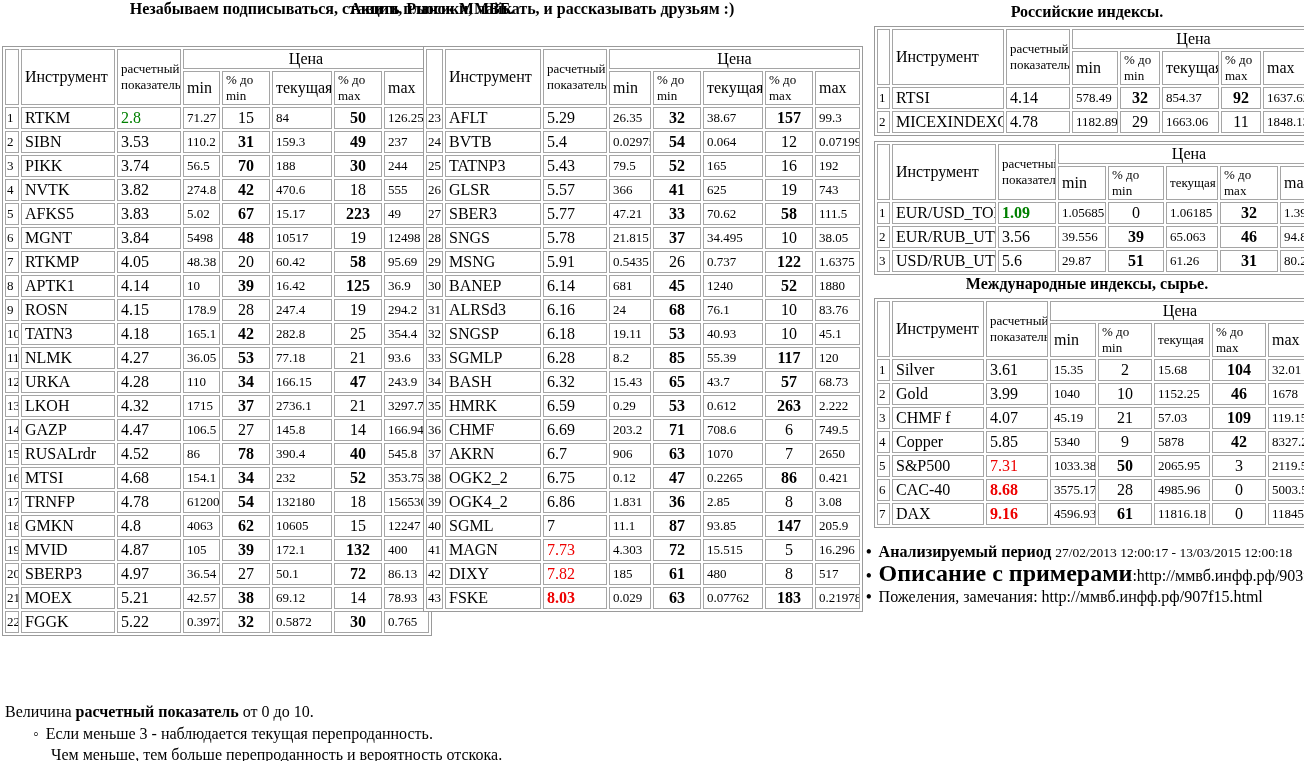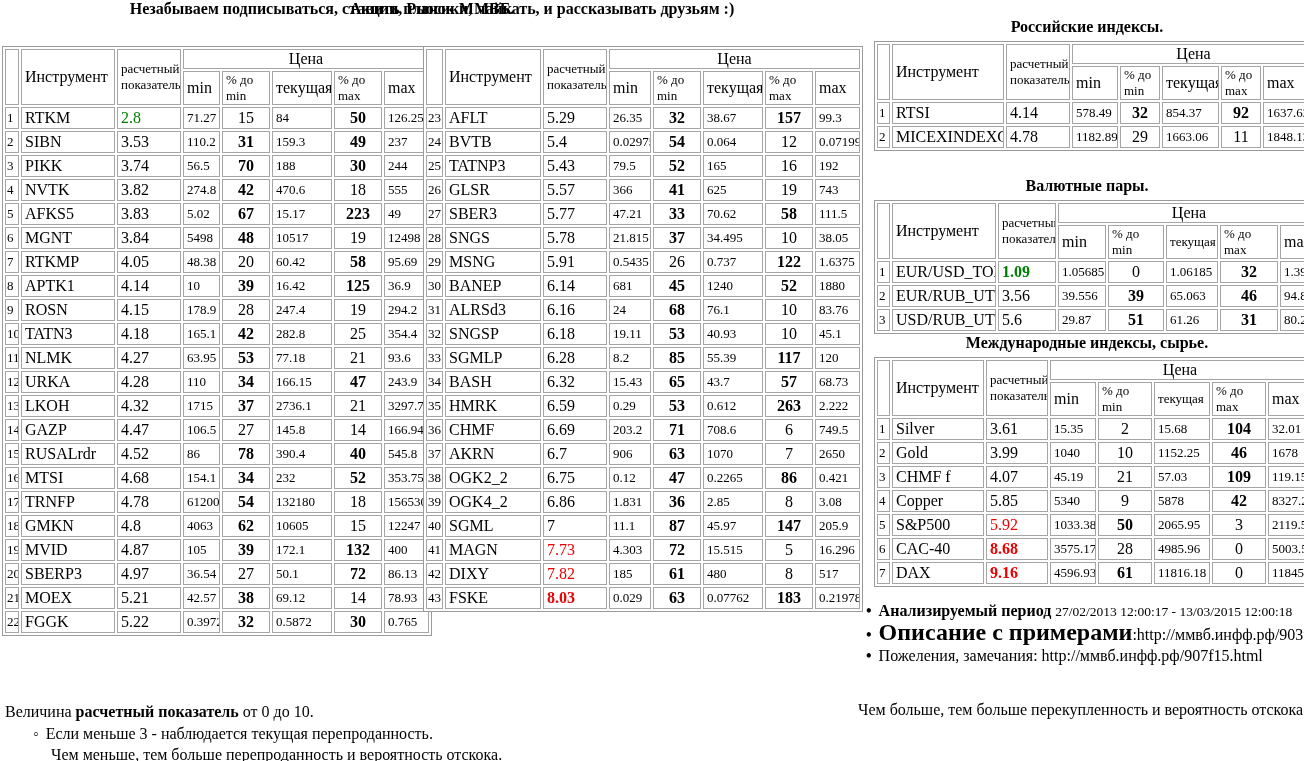--- a/index.html
+++ b/index.html
@@ -24,21 +24,21 @@
   td.pct { text-align:center; }
   .b  { font-weight:bold; }
   .g  { color:var(--green); }
   .gb { color:var(--green); font-weight:bold; }
   .r  { color:var(--red); }
   .rb { color:var(--red); font-weight:bold; }
 
   #stocks-table-left  { position:absolute; left:2px;   top:46px; width:420px; }
   #stocks-table-right { position:absolute; left:423px; top:46px; width:428px; }
 
-  #right-col { position:absolute; left:872px; top:18px; width:432px; }
+  #right-col { position:absolute; left:872px; top:3px; width:432px; }
   #right-col .sec-title { width:430px; }
   #russian-indices-table { margin:5px 0 0 2px; width:440px; }
   #currency-title { margin-top:26px; }
   #currency-pairs-table { margin:5px 0 0 2px; width:428px; }
   #intl-title { }
   #intl-indices-table { margin:5px 0 0 2px; width:426px; }
   #currency-pairs-table th.curh, #intl-indices-table th.curh { font-size:13px; }
 
   #info-list { margin-top:13px; margin-left:-10px; width:450px; }
   .bullet-line { padding-left:16px; text-indent:-12px; line-height:21px; white-space:nowrap; }
@@ -184,21 +184,21 @@
         <td class="sm">165.1</td>
         <td class="pct b">42</td>
         <td class="sm">282.8</td>
         <td class="pct">25</td>
         <td class="sm">354.4</td>
       </tr>
       <tr>
         <td class="num">11</td>
         <td>NLMK</td>
         <td>4.27</td>
-        <td class="sm">63.95</td>
+        <td class="sm">36.05</td>
         <td class="pct b">53</td>
         <td class="sm">77.18</td>
         <td class="pct">21</td>
         <td class="sm">93.6</td>
       </tr>
       <tr>
         <td class="num">12</td>
         <td>URKA</td>
         <td>4.28</td>
         <td class="sm">110</td>
@@ -506,21 +506,21 @@
         <td class="sm">2.85</td>
         <td class="pct">8</td>
         <td class="sm">3.08</td>
       </tr>
       <tr>
         <td class="num">40</td>
         <td>SGML</td>
         <td>7</td>
         <td class="sm">11.1</td>
         <td class="pct b">87</td>
-        <td class="sm">45.97</td>
+        <td class="sm">93.85</td>
         <td class="pct b">147</td>
         <td class="sm">205.9</td>
       </tr>
       <tr>
         <td class="num">41</td>
         <td>MAGN</td>
         <td class="r">7.73</td>
         <td class="sm">4.303</td>
         <td class="pct b">72</td>
         <td class="sm">15.515</td>
@@ -596,21 +596,20 @@
           <td>4.78</td>
           <td class="sm">1182.89</td>
           <td class="pct">29</td>
           <td class="sm">1663.06</td>
           <td class="pct">11</td>
           <td class="sm">1848.13</td>
         </tr>
       </tbody>
   </table>
 
-  <div id="currency-title" class="sec-title centered">Валютные пары.</div>
   <table id="currency-pairs-table">
     <colgroup>
         <col style="width:13px">
         <col style="width:104px">
         <col style="width:58px">
         <col style="width:48px">
         <col style="width:56px">
         <col style="width:52px">
         <col style="width:58px">
         <col style="width:40px">
@@ -728,21 +727,21 @@
           <td>5.85</td>
           <td class="sm">5340</td>
           <td class="pct">9</td>
           <td class="sm">5878</td>
           <td class="pct b">42</td>
           <td class="sm">8327.25</td>
         </tr>
         <tr>
           <td class="num">5</td>
           <td>S&amp;P500</td>
-          <td class="r">5.92</td>
+          <td class="r">7.31</td>
           <td class="sm">1033.38</td>
           <td class="pct b">50</td>
           <td class="sm">2065.95</td>
           <td class="pct">3</td>
           <td class="sm">2119.58</td>
         </tr>
         <tr>
           <td class="num">6</td>
           <td>CAC-40</td>
           <td class="rb">8.68</td>
@@ -772,14 +771,13 @@
   </div>
 </div>
 
 <div id="left-note">
   <div><span>Величина </span><b>расчетный показатель</b><span> от 0 до 10.</span></div>
   <div class="bullet-line circle indent">Если меньше 3 - наблюдается текущая перепроданность.</div>
   <div class="cont">Чем меньше, тем больше перепроданность и вероятность отскока.</div>
 </div>
 
 <div id="right-note">
-  <div class="cont">Чем больше, тем больше перекупленность и вероятность отскока</div>
 </div>
 
 </body></html>

